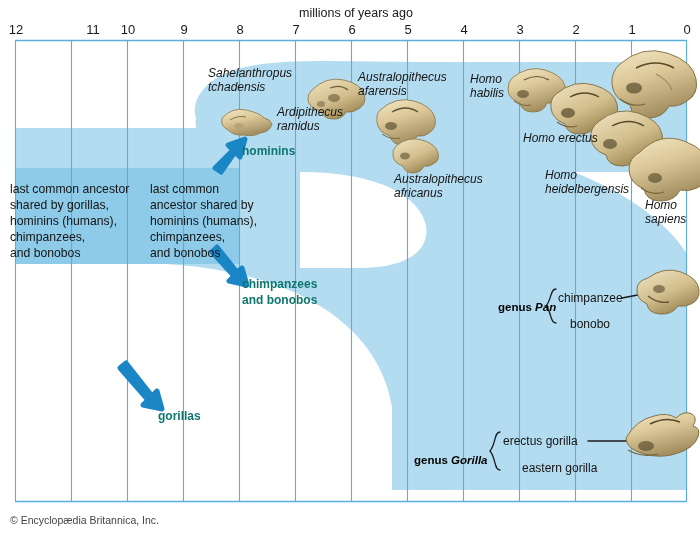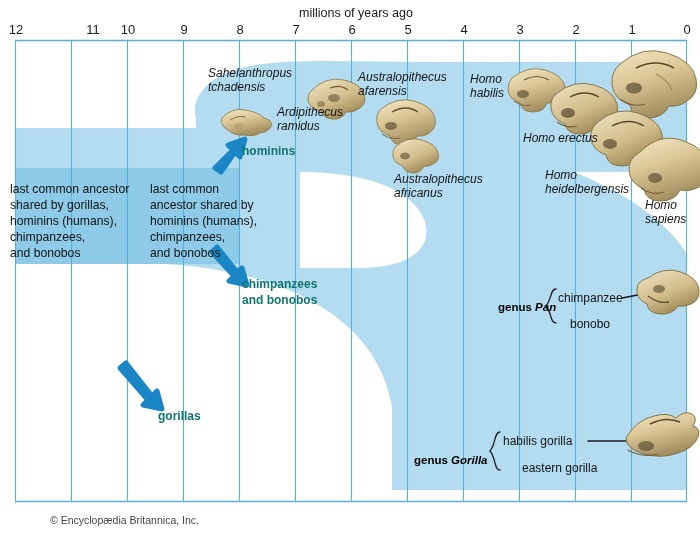--- a/index.html
+++ b/index.html
@@ -254,18 +254,18 @@
   <div class="lbl bold" style="left:242px;top:144px;">hominins</div>
   <div class="lbl bold" style="left:242px;top:277px;line-height:1.3;text-align:center;">chimpanzees
 and bonobos</div>
   <div class="lbl bold" style="left:158px;top:409px;">gorillas</div>
 
   <div class="lbl genus" style="left:480px;top:301px;margin-left:18px;"><span>genus </span><i>Pan</i></div>
   <div class="lbl plain" style="left:558px;top:291px;text-align:center;">chimpanzee</div>
   <div class="lbl plain" style="left:558px;top:317px;margin-left:12px;">bonobo</div>
 
   <div class="lbl genus" style="left:414px;top:445px;margin-top:9px;"><span>genus </span><i>Gorilla</i></div>
-  <div class="lbl plain" style="left:503px;top:434px;">habilis gorilla</div>
+  <div class="lbl plain" style="left:503px;top:434px;">erectus gorilla</div>
   <div class="lbl plain" style="left:503px;top:461px;margin-left:19px;">eastern gorilla</div>
 
-  <div class="credit" style="left:10px;top:514px;margin-left:40px;">© Encyclopædia Britannica, Inc.</div>
+  <div class="credit" style="left:10px;top:514px;">© Encyclopædia Britannica, Inc.</div>
 
 </div>
 
 </body></html>

